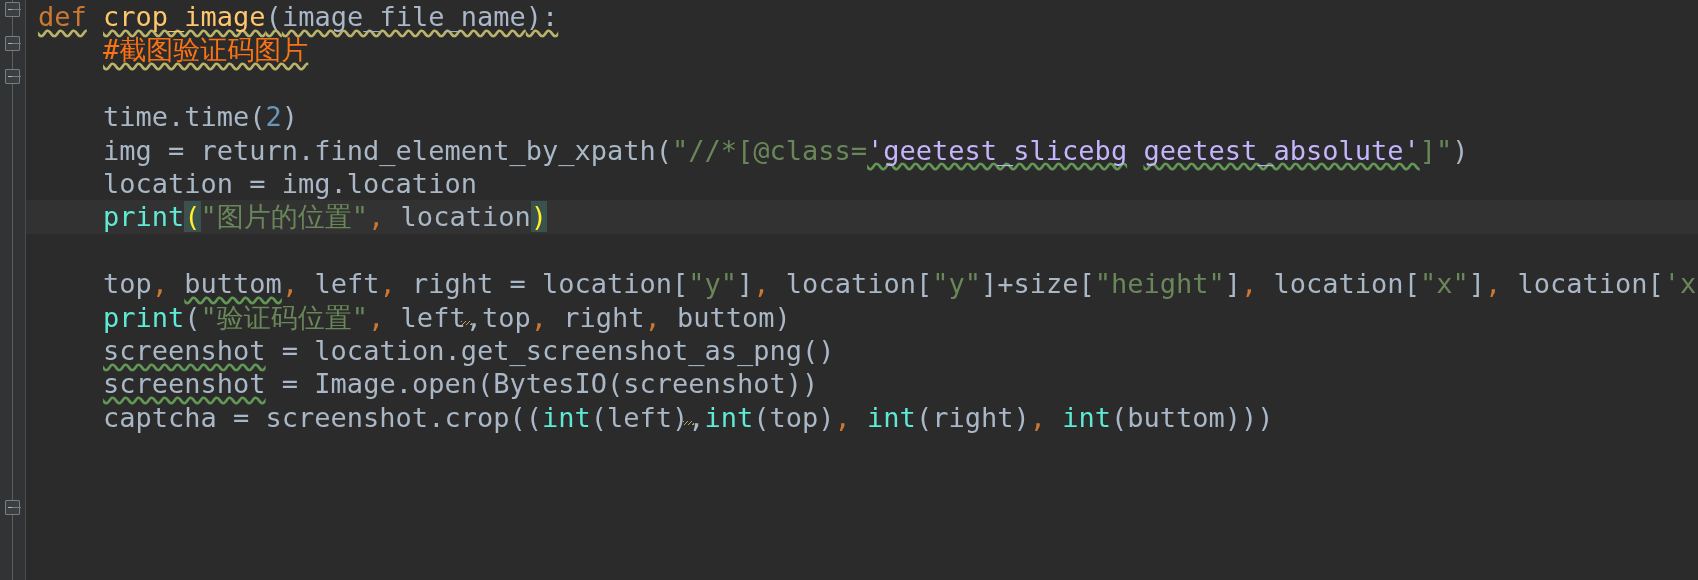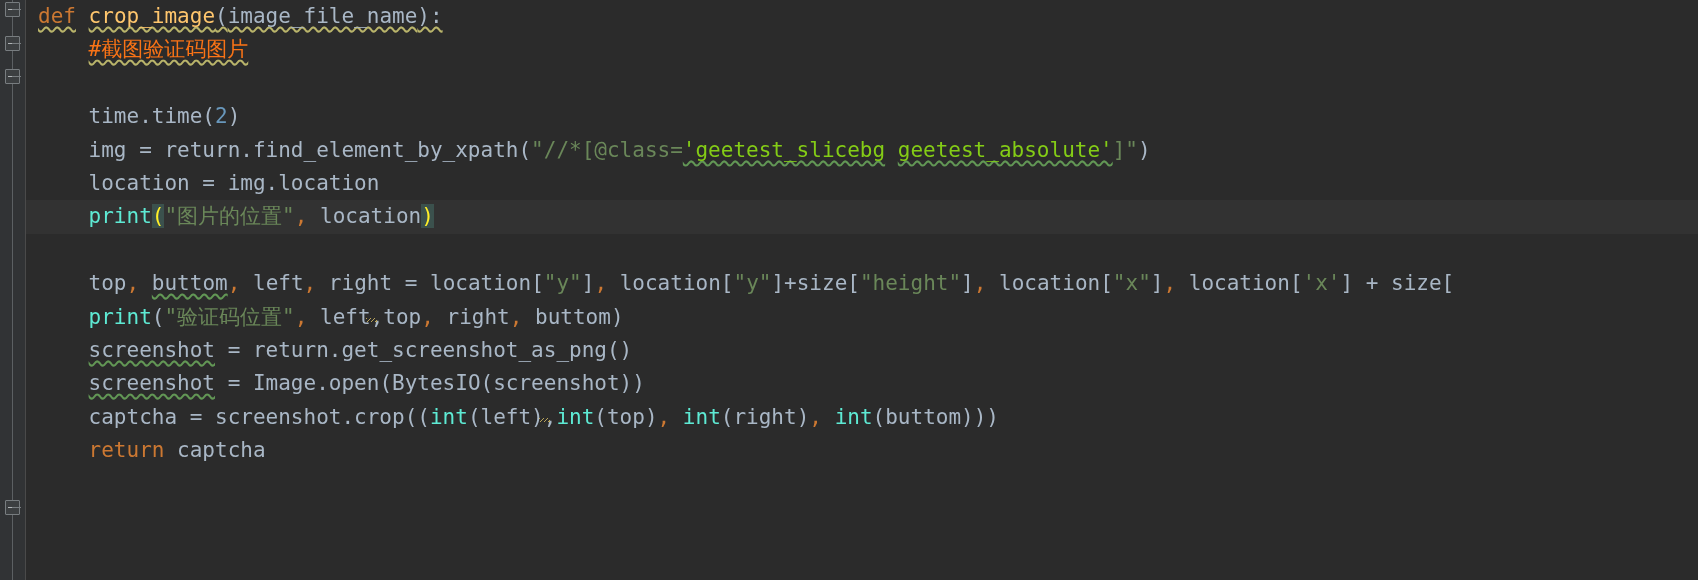--- a/index.html
+++ b/index.html
@@ -74,36 +74,36 @@
     top: 0;
     width: 1672px;
     height: 580px;
     padding: 0;
   }
   .line {
     position: relative;
     height: 33.4px;
     line-height: 33.4px;
     white-space: pre;
-    font-size: 21px;
+    font-size: 27px;
     letter-spacing: 0px;
     padding-left: 12px;
     box-sizing: border-box;
   }
   .line.current {
     background: #323232;
   }
 
   
   .kw        { color: #cc7832; }
   .fnname    { color: #ffc66d; }
   .plain     { color: #a9b7c6; }
   .num       { color: #6897bb; }
   .str       { color: #6a8759; }
-  .str-in    { color: #84cc16; }
+  .str-in    { color: #c4b5fd; }
   .comment   { color: #f97316; }
   .builtin   { color: #5eead4; }
   .comma     { color: #cc7832; }
   .bracket-hl{ color: #ffef28; background: #3b514d; }
 
   
   .sq-yellow {
     text-decoration: underline wavy #b9b46a;
     text-decoration-skip-ink: none;
     text-underline-offset: 3px;
@@ -152,19 +152,18 @@
       <div class="line"><span class="kw sq-yellow">def</span><span class="plain"> </span><span class="fnname sq-yellow">crop_image</span><span class="plain sq-yellow">(</span><span class="plain sq-yellow">image_file_name</span><span class="plain sq-yellow">):</span></div>
       <div class="line"><span class="plain">    </span><span class="comment sq-yellow">#截图验证码图片</span></div>
       <div class="line"><span class="plain">    </span></div>
       <div class="line"><span class="plain">    time.time(</span><span class="num">2</span><span class="plain">)</span></div>
       <div class="line"><span class="plain">    img = return.find_element_by_xpath(</span><span class="str">"//*[@class=</span><span class="str-in sq-green">'geetest_slicebg</span><span class="str-in"> </span><span class="str-in sq-green">geetest_absolute'</span><span class="str">]"</span><span class="plain">)</span></div>
       <div class="line"><span class="plain">    location = img.location</span></div>
       <div class="line current"><span class="plain">    </span><span class="builtin">print</span><span class="bracket-hl">(</span><span class="str">"图片的位置"</span><span class="comma">,</span><span class="plain"> location</span><span class="bracket-hl">)</span></div>
       <div class="line"><span class="plain"> </span></div>
       <div class="line"><span class="plain">    top</span><span class="comma">,</span><span class="plain"> </span><span class="plain sq-green">buttom</span><span class="comma">,</span><span class="plain"> left</span><span class="comma">,</span><span class="plain"> right = location[</span><span class="str">"y"</span><span class="plain">]</span><span class="comma">,</span><span class="plain"> location[</span><span class="str">"y"</span><span class="plain">]+size[</span><span class="str">"height"</span><span class="plain">]</span><span class="comma">,</span><span class="plain"> location[</span><span class="str">"x"</span><span class="plain">]</span><span class="comma">,</span><span class="plain"> location[</span><span class="str">'x'</span><span class="plain">] + size[</span></div>
       <div class="line"><span class="plain">    </span><span class="builtin">print</span><span class="plain">(</span><span class="str">"验证码位置"</span><span class="comma">,</span><span class="plain"> left</span><span class="sq-red-dot"></span><span class="plain">,</span><span class="plain">top</span><span class="comma">,</span><span class="plain"> right</span><span class="comma">,</span><span class="plain"> buttom)</span></div>
-      <div class="line"><span class="plain">    </span><span class="plain sq-green">screenshot</span><span class="plain"> = return.get_screenshot_as_png()</span></div>
+      <div class="line"><span class="plain">    </span><span class="plain sq-green">screenshot</span><span class="plain"> = location.get_screenshot_as_png()</span></div>
       <div class="line"><span class="plain">    </span><span class="plain sq-green">screenshot</span><span class="plain"> = Image.open(BytesIO(screenshot))</span></div>
       <div class="line"><span class="plain">    captcha = screenshot.crop((</span><span class="builtin">int</span><span class="plain">(left)</span><span class="sq-red-dot"></span><span class="plain">,</span><span class="builtin">int</span><span class="plain">(top)</span><span class="comma">,</span><span class="plain"> </span><span class="builtin">int</span><span class="plain">(right)</span><span class="comma">,</span><span class="plain"> </span><span class="builtin">int</span><span class="plain">(buttom)))</span></div>
-      <div class="line"><span class="plain">    </span><span class="kw">return</span><span class="plain"> captcha</span></div>
     </div>
 
 </div>
 
 </body></html>

